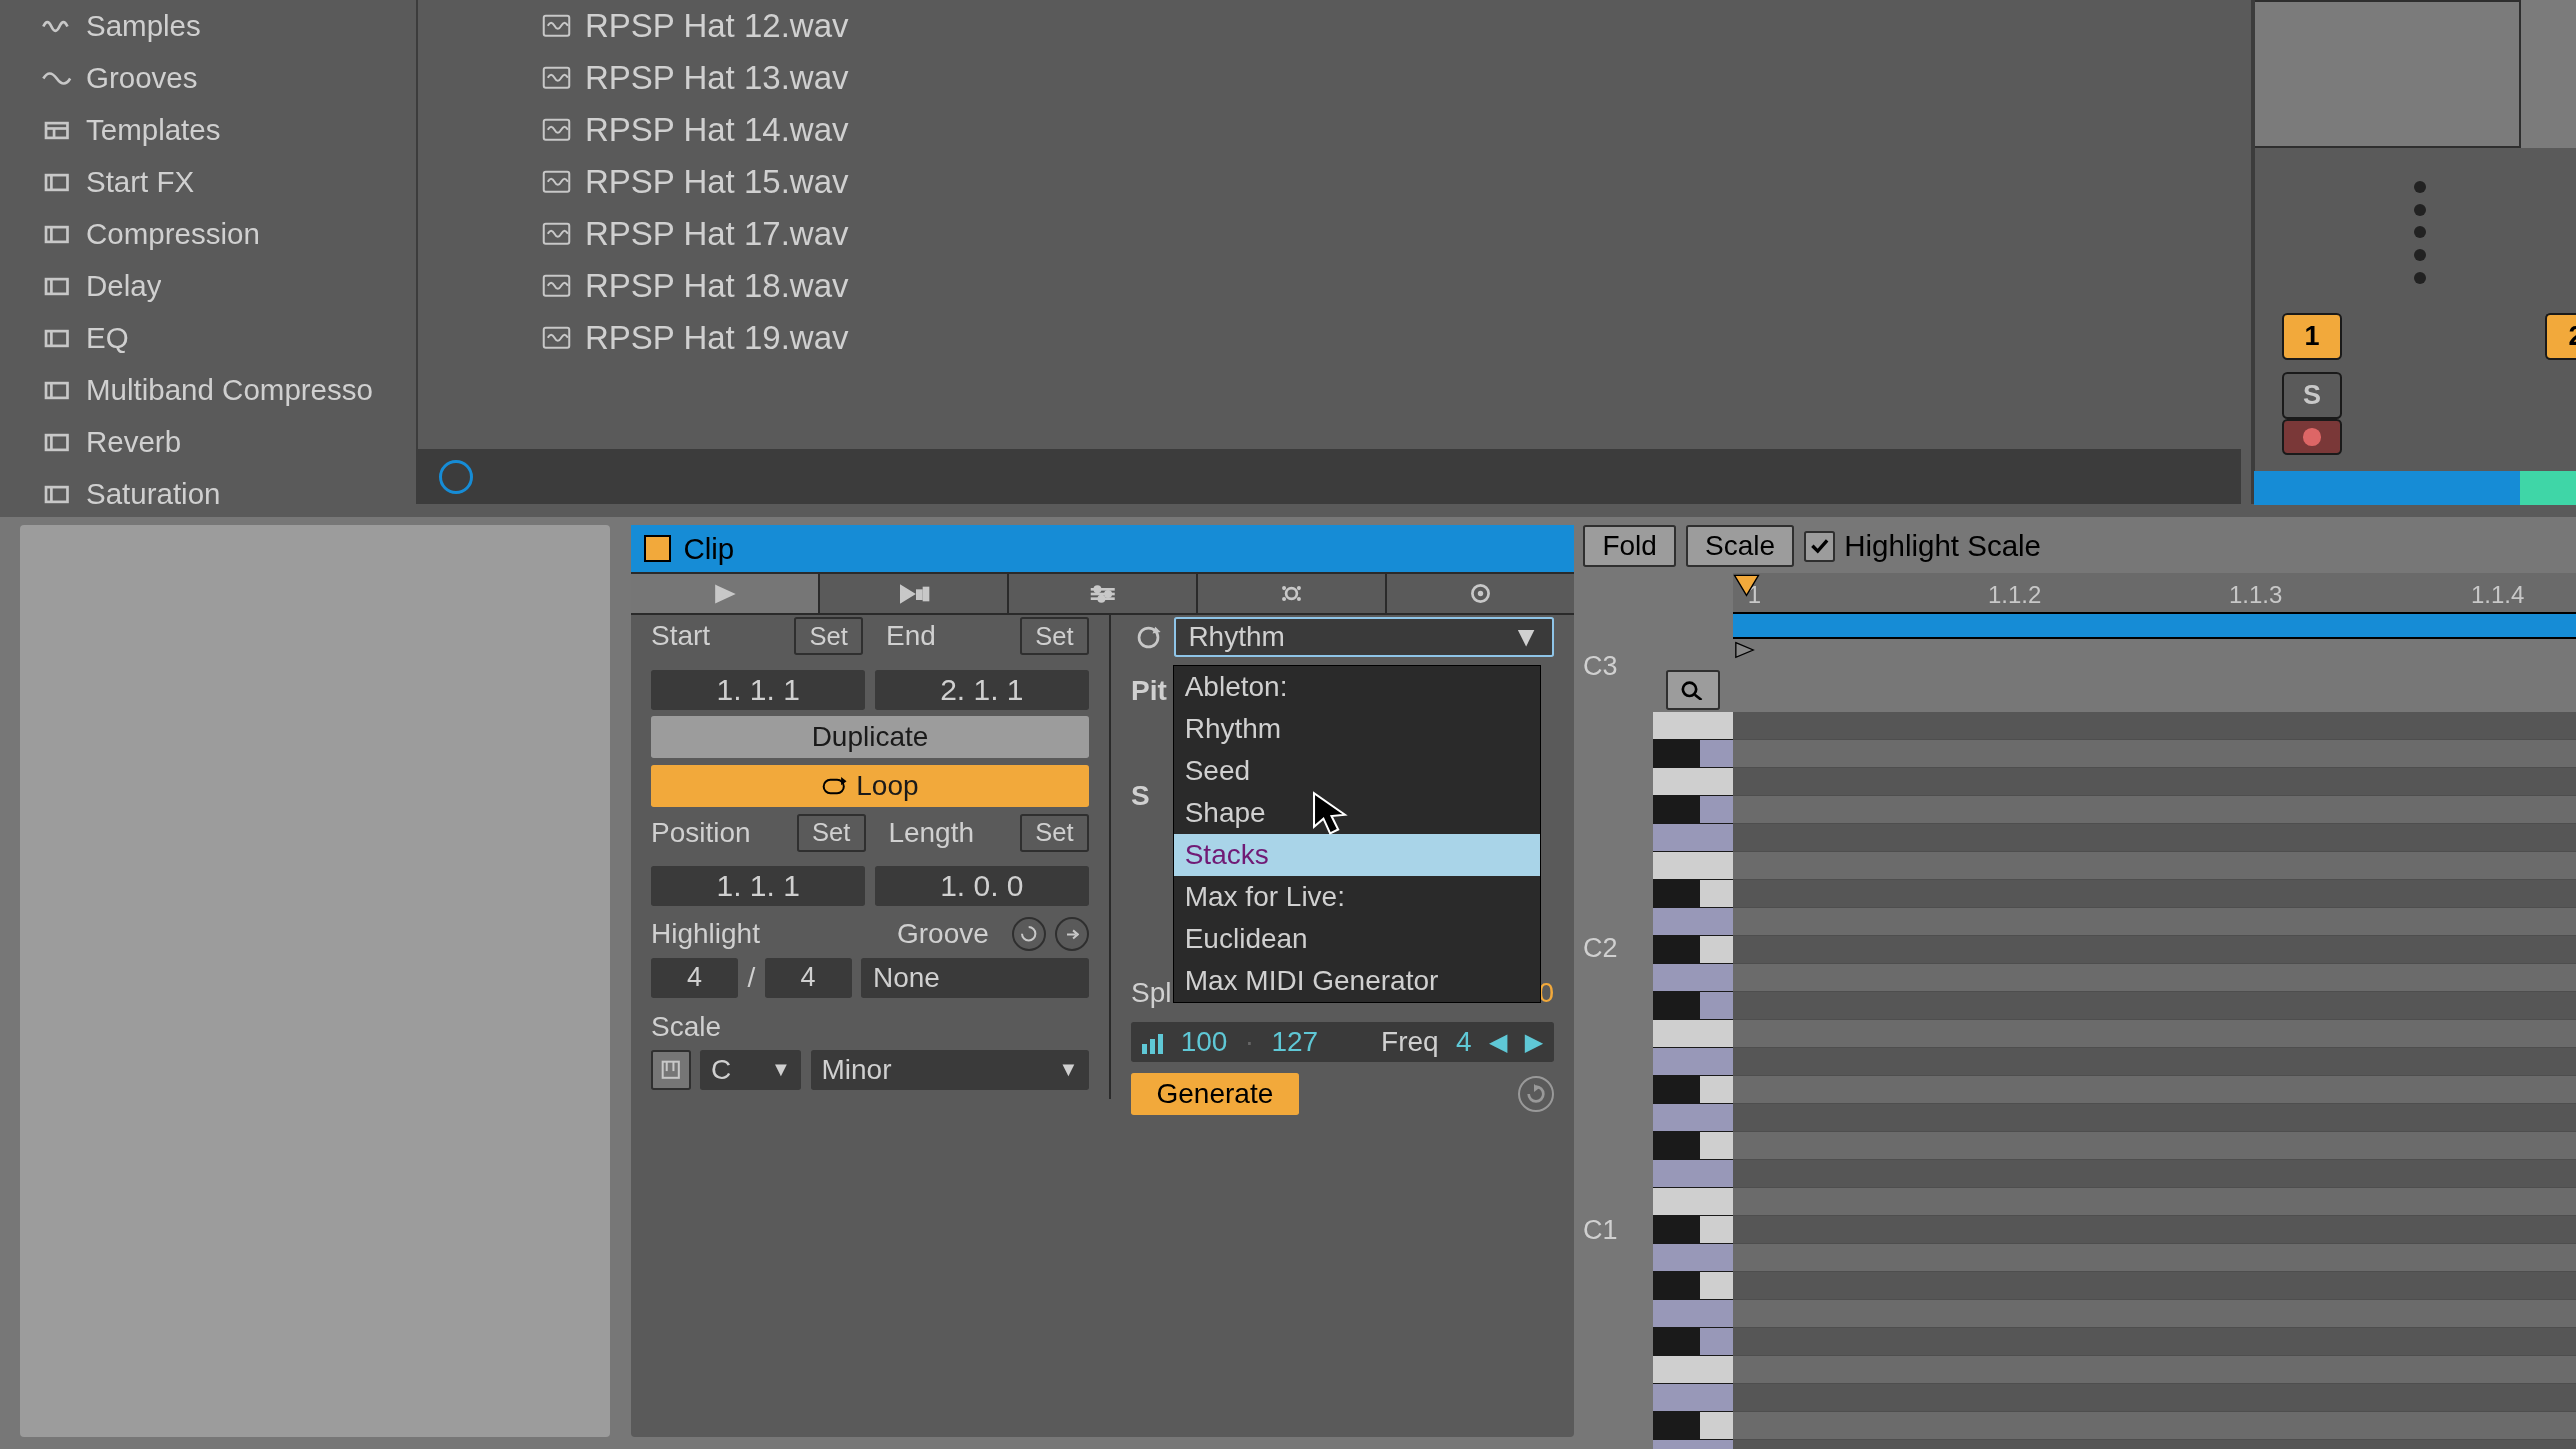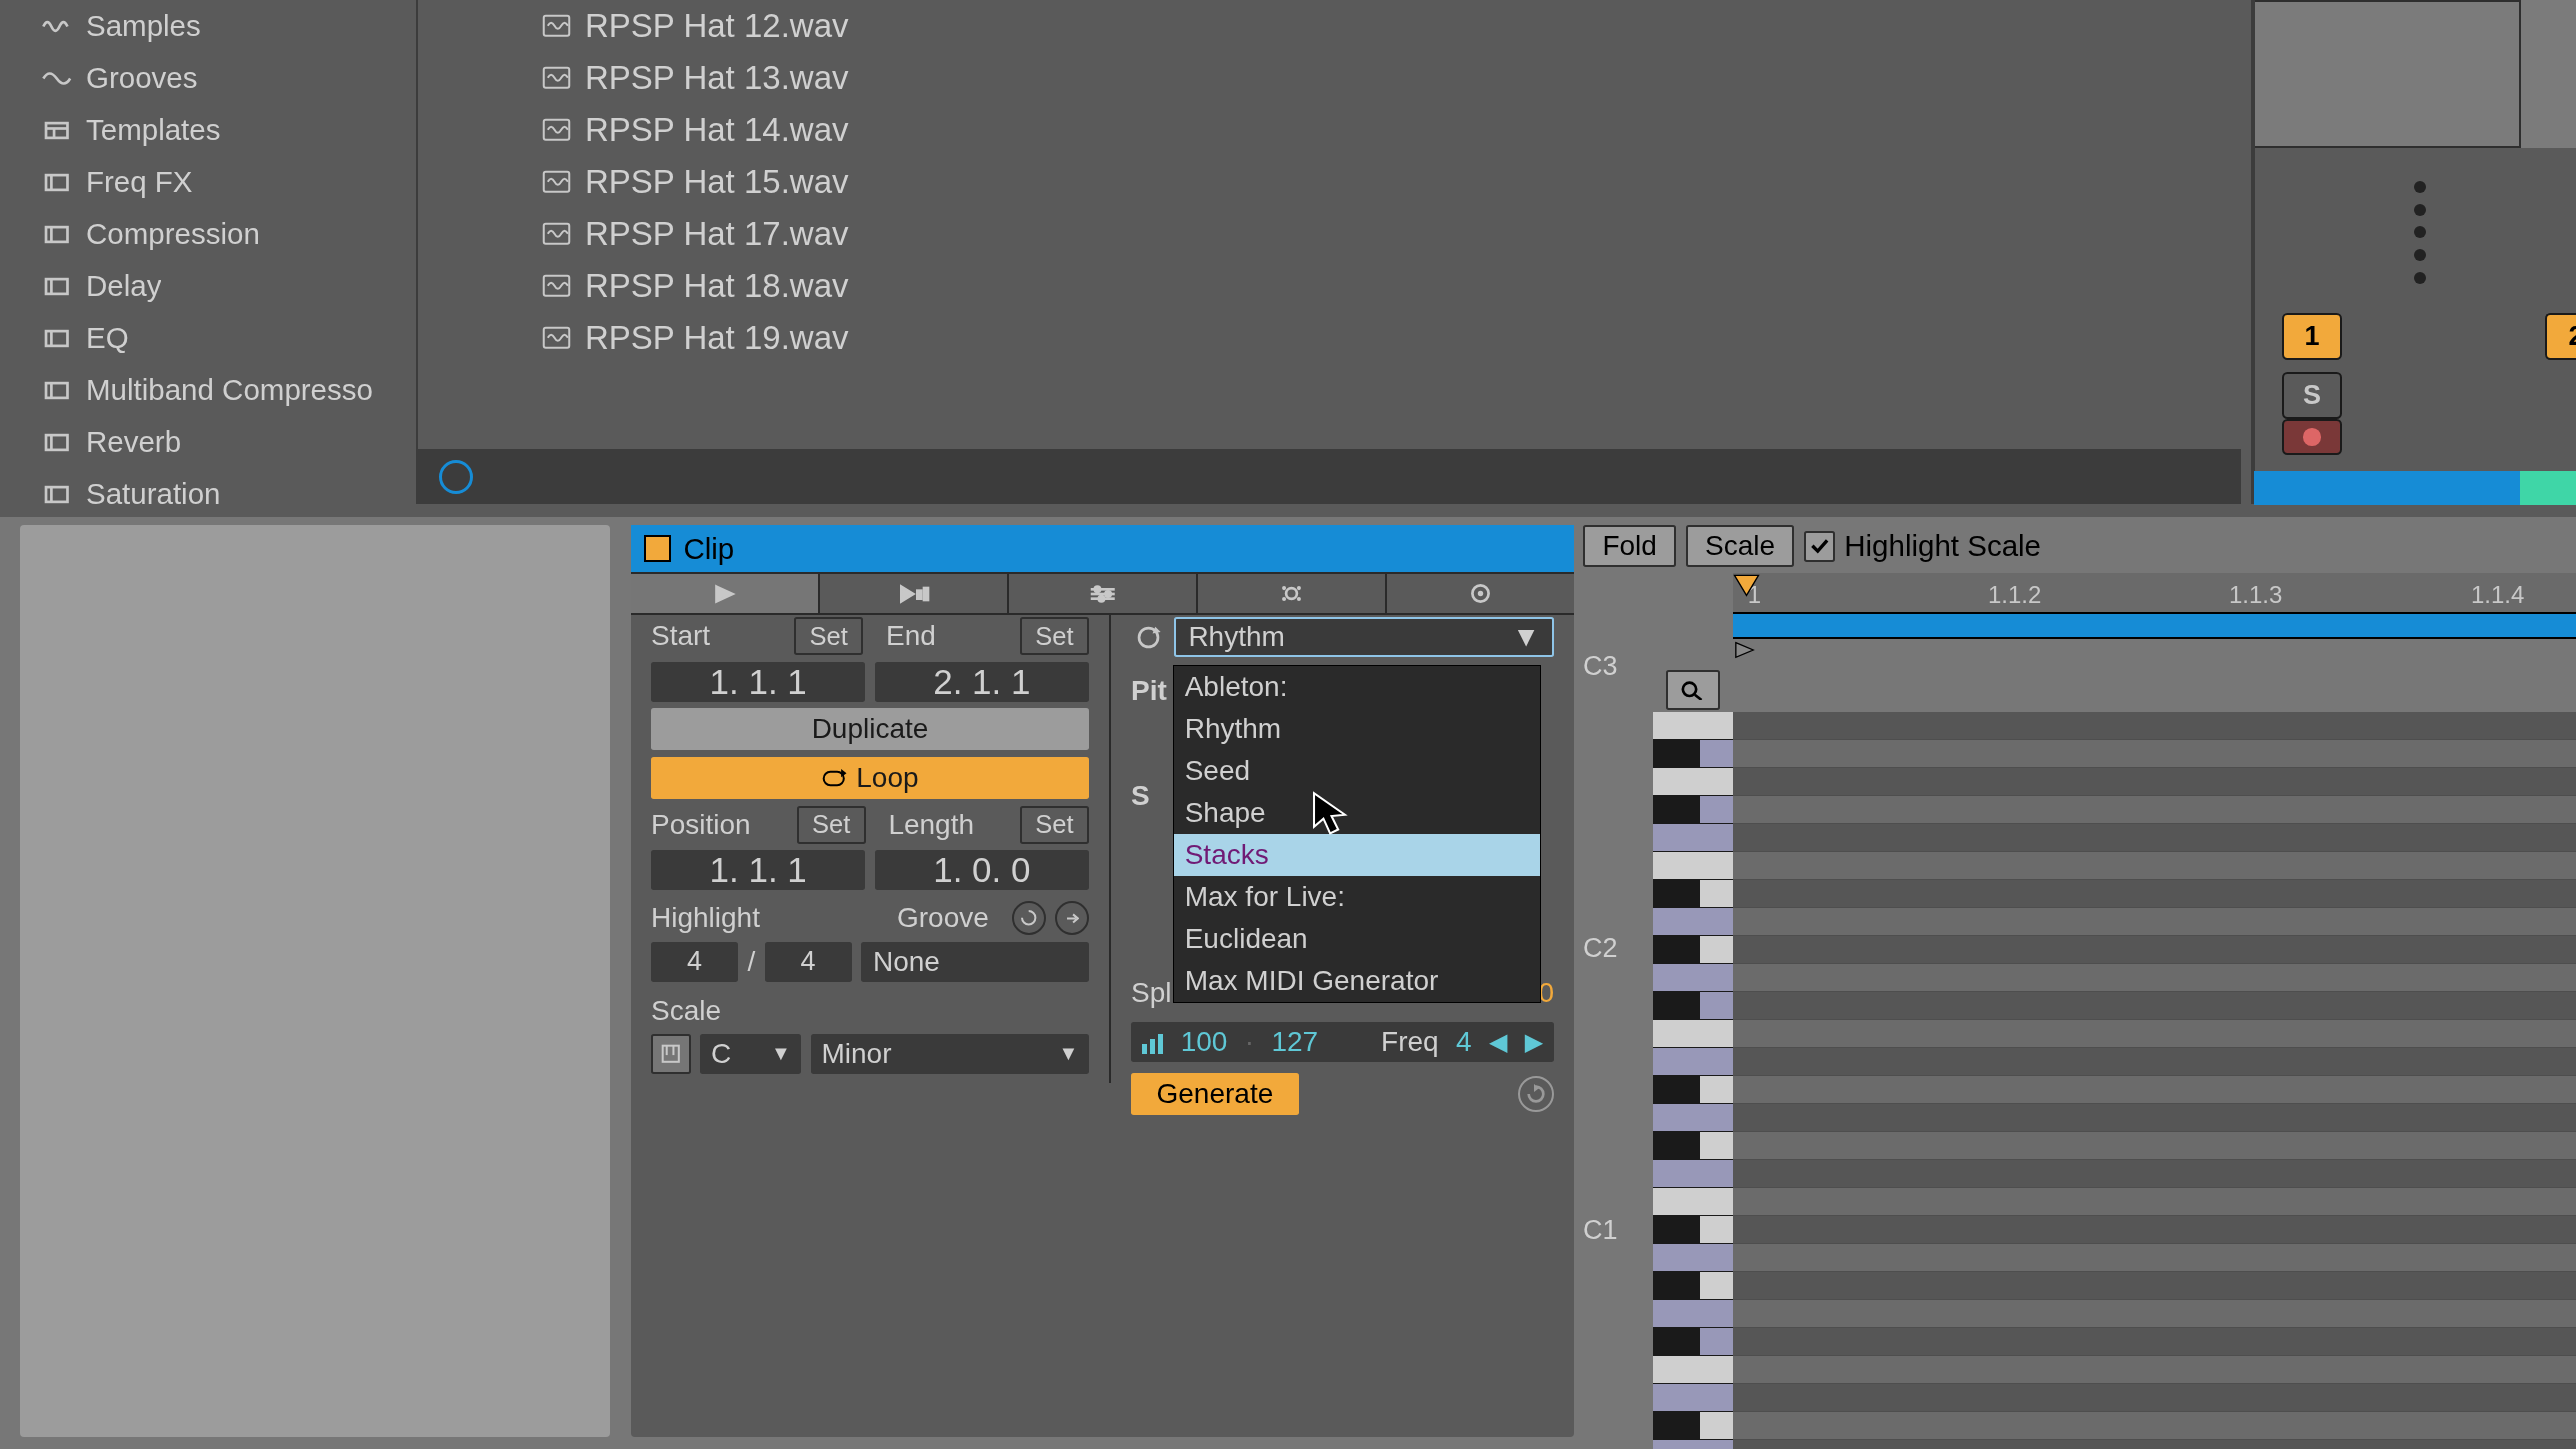--- a/index.html
+++ b/index.html
@@ -56,21 +56,21 @@
   .col-a { width:480px; border-right:2px solid #2a2a2a;}
   .col-b { width:463px; position:relative;}
   
   .row { display:flex; align-items:center; gap:9.4px; margin-bottom:6.7px;}
   .label { color:#d0d0d0; font-size:28px; }
   .field { background:#3a3a3a; color:#d0d0d0; height:40px; display:flex; align-items:center; justify-content:center; border-radius:2.7px; font-size:27px; font-variant-numeric: tabular-nums;}
   .btn-small{ background:#5a5a5a; color:#d0d0d0; height:38px; padding:0 13.4px; border-radius:2.7px; border:2px solid #2f2f2f; display:flex; align-items:center; justify-content:center; font-size:25.5px; cursor:pointer;}
   .wide-btn{ width:100%; height:42px; border-radius:2.7px; display:flex; align-items:center; justify-content:center; font-size:28px; cursor:pointer; gap:9.4px;}
   .btn-grey{ background:#9c9c9c; color:#1a1a1a;}
   .btn-orange{ background:#f2a93b; color:#1a1a1a;}
-  .position-field{ flex:1; background:#3a3a3a; height:40px; display:flex; align-items:center; justify-content:space-around; border-radius:2.7px; font-size:35px; color:#d0d0d0;}
+  .position-field{ flex:1; background:#3a3a3a; height:40px; display:flex; align-items:center; justify-content:space-around; border-radius:2.7px; font-size:30px; color:#d0d0d0;margin-top:8px;}
   .sig-field{ width:87px;}
   .groove-field{ flex:1; background:#3a3a3a; height:40px; border-radius:2.7px; display:flex; align-items:center; padding-left:12px; color:#d0d0d0;}
   .scale-toggle{ width:40px; height:40px; background:#767676; border-radius:2.7px; border:2px solid #2f2f2f; display:flex; align-items:center; justify-content:center;}
   .dropdown{ background:#3a3a3a; height:40px; border-radius:2.7px; display:flex; align-items:center; padding:0 10.7px; justify-content:space-between; color:#d0d0d0; cursor:pointer;}
   .dropdown .arrow{ font-size:20px;}
   .small-icon-btn{ width:34px; height:34px; border:2px solid #2f2f2f; border-radius:50%; display:flex; align-items:center; justify-content:center; cursor:pointer;}
   
   
   .gen-top{ display:flex; align-items:center; gap:9.4px; margin-bottom:2.7px;}
   .refresh-btn{ width:34px; height:34px; display:flex; align-items:center; justify-content:center; cursor:pointer;}
@@ -157,21 +157,21 @@
         </span>
         <span class="sidebar-label">Templates</span>
       </div>
       <div class="sidebar-item">
         <span class="icon">
           <svg width="29.5" height="23" viewBox="0 0 44 34">
             <rect x="6" y="6" width="32" height="22"></rect>
             <line x1="14" y1="6" x2="14" y2="28"></line>
           </svg>
         </span>
-        <span class="sidebar-label">Freq FX</span>
+        <span class="sidebar-label">Start FX</span>
       </div>
       <div class="sidebar-item">
         <span class="icon">
           <svg width="29.5" height="23" viewBox="0 0 44 34">
             <rect x="6" y="6" width="32" height="22"></rect>
             <line x1="14" y1="6" x2="14" y2="28"></line>
           </svg>
         </span>
         <span class="sidebar-label">Compression</span>
       </div>

